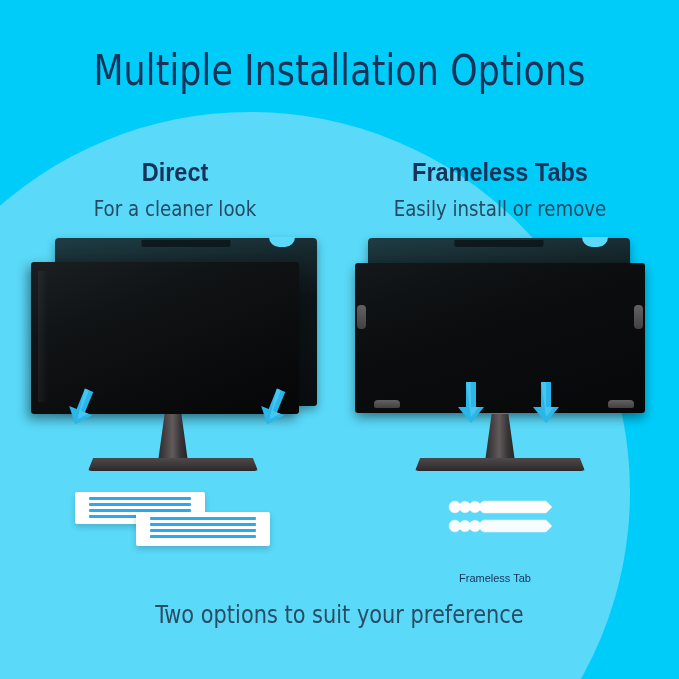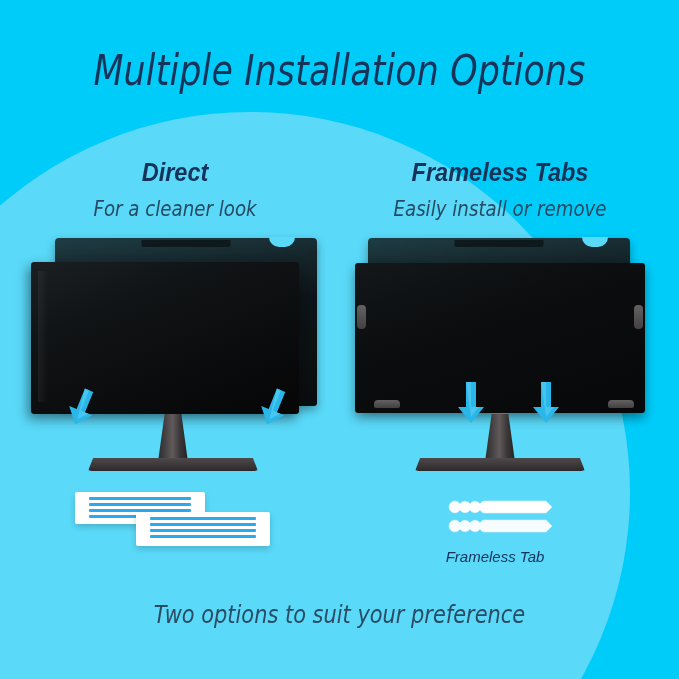--- a/index.html
+++ b/index.html
@@ -2,21 +2,21 @@
 <html><head>
 <meta charset="utf-8">
 <style>
   html,body{margin:0;padding:0;}
   body{
     width:679px;height:679px;overflow:hidden;
     font-family:"Liberation Sans", sans-serif;
     background:#00ccfa;
     position:relative;
   }
-  .stage{position:absolute;inset:0;overflow:hidden;font-style:italic;}
+  .stage{position:absolute;inset:0;overflow:hidden;}
 
   
   .bg-base{position:absolute;inset:0;background:#00ccfa;}
   .bg-circle{
     position:absolute;
     left:-130px;top:112px;
     width:760px;height:760px;
     border-radius:50%;
     background:#5ad9f9;
   }
@@ -57,22 +57,22 @@
 
   .tagline{
     position:absolute;left:0;right:0;top:600px;
     text-align:center;
     font-size:25px;
     color:#2a4c64;
     font-family:"DejaVu Sans Condensed","Liberation Sans",sans-serif;
     transform:scaleX(.93);
   }
   .tab-caption{
-    position:absolute;left:400px;width:190px;top:548px;
-    text-align:center;font-size:15px;font-weight:400;color:#16335a;
+    position:absolute;left:400px;width:190px;top:572px;
+    text-align:center;font-size:11px;font-weight:400;color:#16335a;
     font-family:"Liberation Sans",sans-serif;
   }
 
   
   .monitor{position:absolute;}
 
   
   .mon-body{
     position:absolute;
     border-radius:4px 4px 3px 3px;

